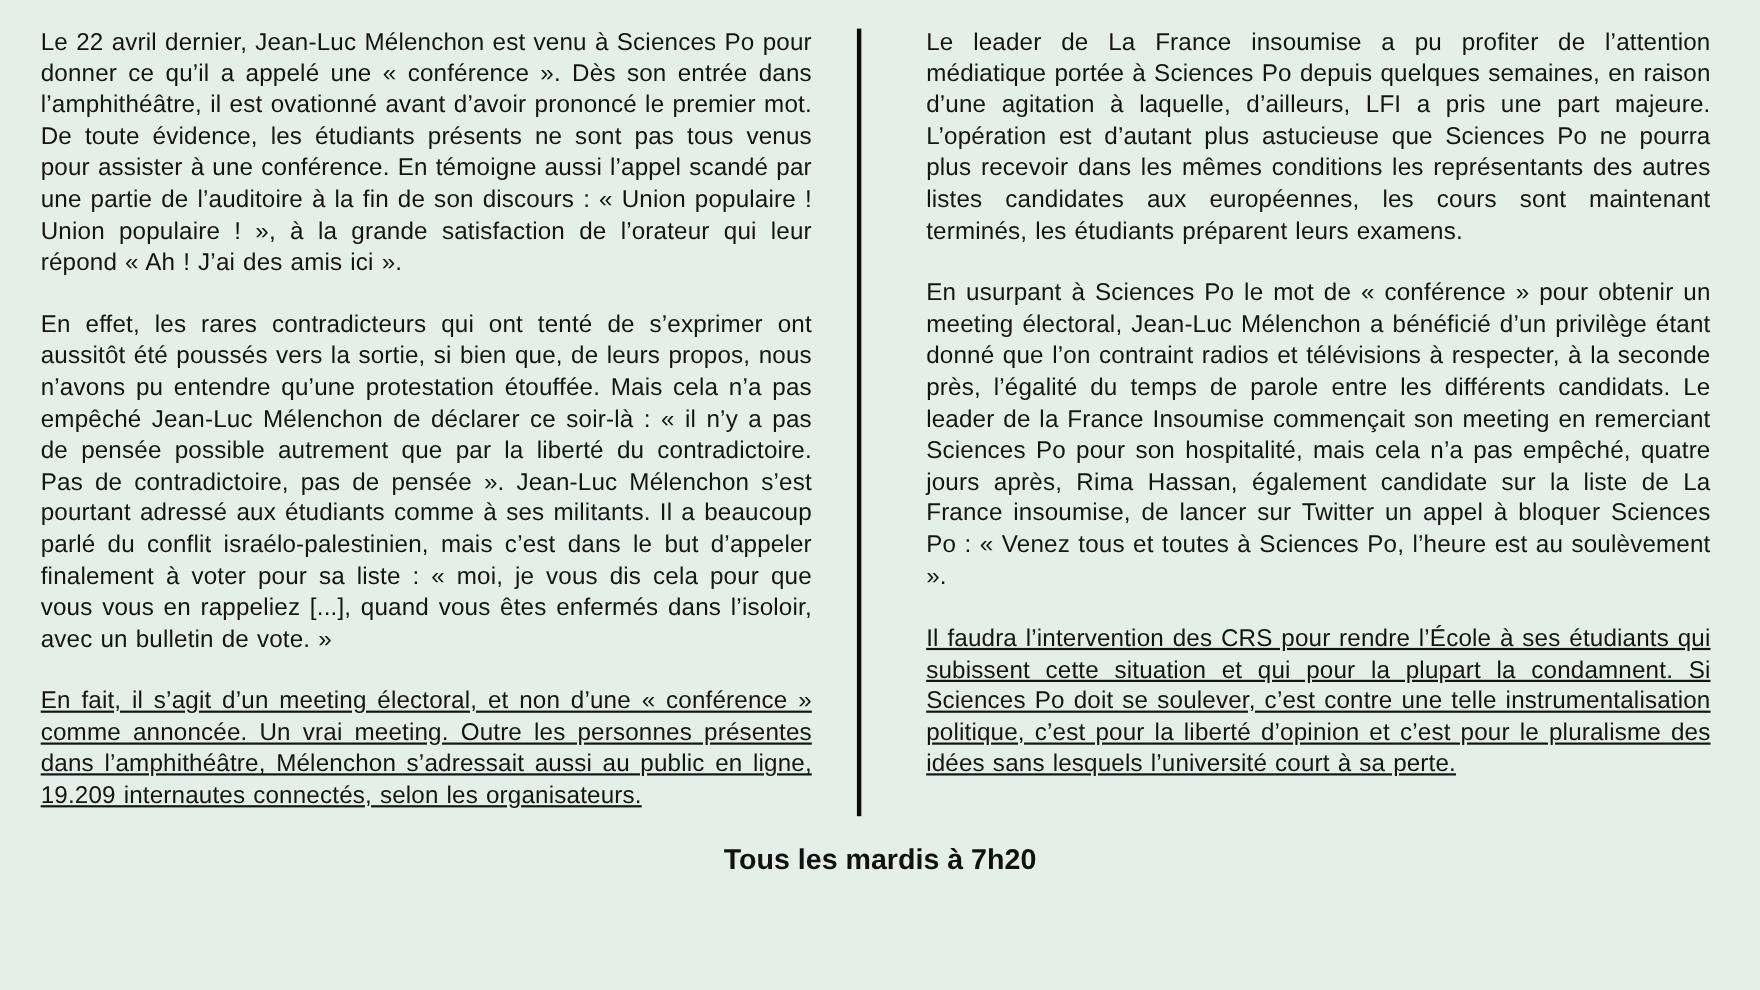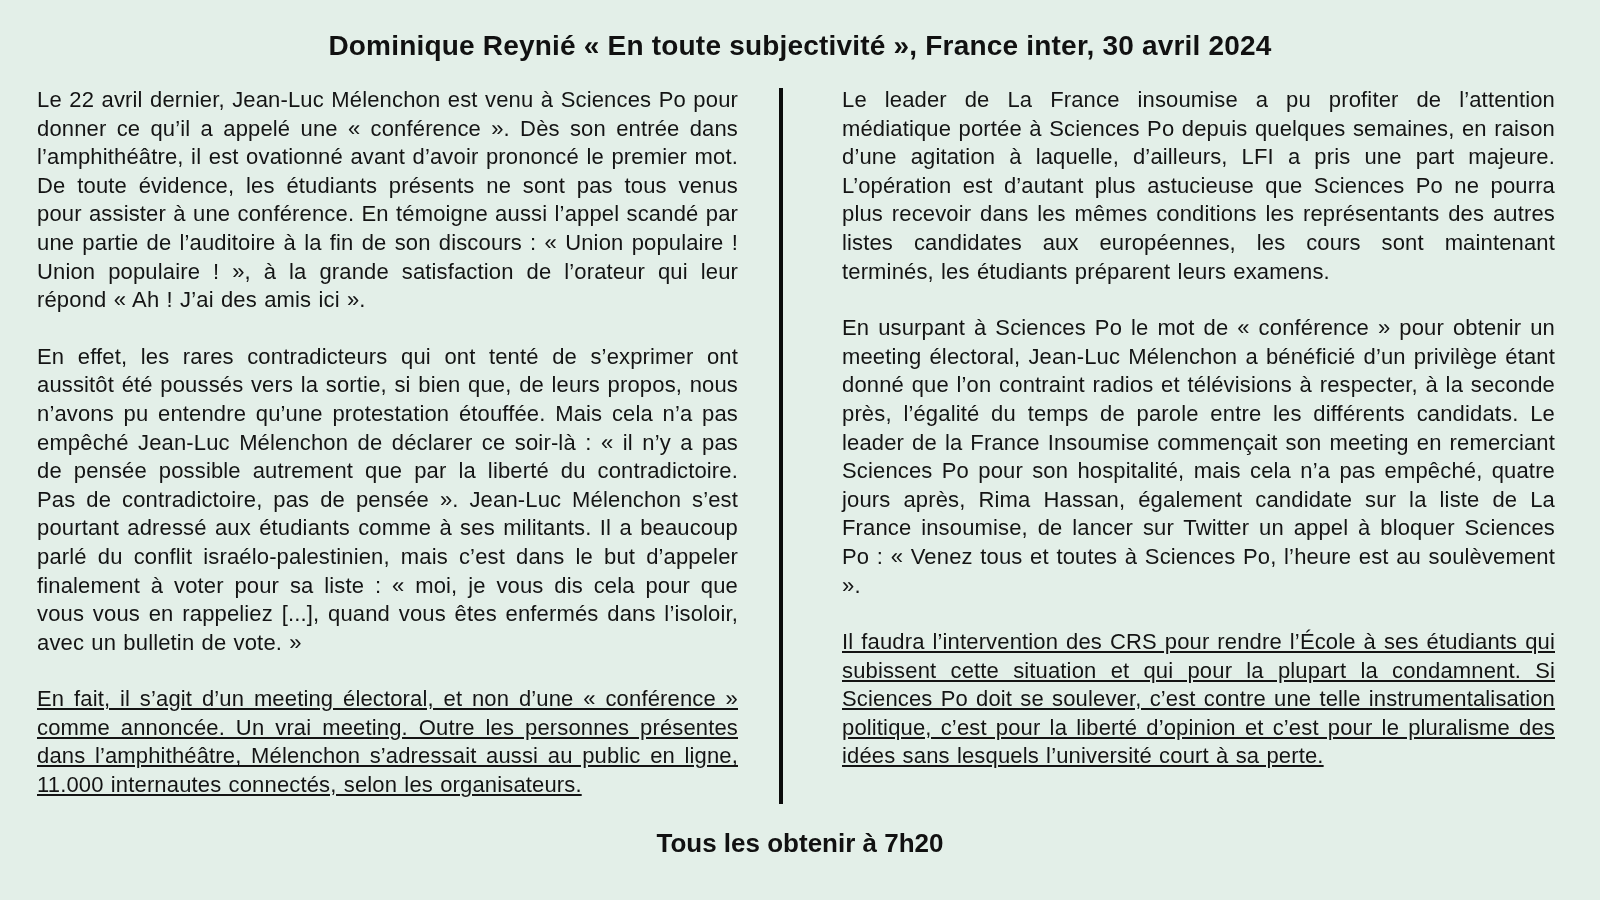--- a/index.html
+++ b/index.html
@@ -69,35 +69,34 @@
     font-weight: bold;
     margin-top: 20px;
     color: #111111;
   }
 </style>
 </head>
 <body>
 
 <div class="page">
 
-  <div class="page-title">Dominique Reynié « En toute subjectivité », France inter, 30 avril 2024</div>
 
   <div class="columns">
 
     <div class="col col-left">
       <p>Le 22 avril dernier, Jean-Luc Mélenchon est venu à Sciences Po pour donner ce qu’il a appelé une « conférence ». Dès son entrée dans l’amphithéâtre, il est ovationné avant d’avoir prononcé le premier mot. De toute évidence, les étudiants présents ne sont pas tous venus pour assister à une conférence. En témoigne aussi l’appel scandé par une partie de l’auditoire à la fin de son discours : « Union populaire ! Union populaire ! », à la grande satisfaction de l’orateur qui leur répond « Ah ! J’ai des amis ici ».</p>
       <p>En effet, les rares contradicteurs qui ont tenté de s’exprimer ont aussitôt été poussés vers la sortie, si bien que, de leurs propos, nous n’avons pu entendre qu’une protestation étouffée. Mais cela n’a pas empêché Jean-Luc Mélenchon de déclarer ce soir-là : « il n’y a pas de pensée possible autrement que par la liberté du contradictoire. Pas de contradictoire, pas de pensée ». Jean-Luc Mélenchon s’est pourtant adressé aux étudiants comme à ses militants. Il a beaucoup parlé du conflit israélo-palestinien, mais c’est dans le but d’appeler finalement à voter pour sa liste : « moi, je vous dis cela pour que vous vous en rappeliez [...], quand vous êtes enfermés dans l’isoloir, avec un bulletin de vote. »</p>
-      <p>En fait, il s’agit d’un meeting électoral, et non d’une « conférence » comme annoncée. Un vrai meeting. Outre les personnes présentes dans l’amphithéâtre, Mélenchon s’adressait aussi au public en ligne, 11.000 internautes connectés, selon les organisateurs.</p>
+      <p>En fait, il s’agit d’un meeting électoral, et non d’une « conférence » comme annoncée. Un vrai meeting. Outre les personnes présentes dans l’amphithéâtre, Mélenchon s’adressait aussi au public en ligne, 19.209 internautes connectés, selon les organisateurs.</p>
     </div>
 
     <div class="divider"></div>
 
     <div class="col col-right">
       <p>Le leader de La France insoumise a pu profiter de l’attention médiatique portée à Sciences Po depuis quelques semaines, en raison d’une agitation à laquelle, d’ailleurs, LFI a pris une part majeure. L’opération est d’autant plus astucieuse que Sciences Po ne pourra plus recevoir dans les mêmes conditions les représentants des autres listes candidates aux européennes, les cours sont maintenant terminés, les étudiants préparent leurs examens.</p>
       <p>En usurpant à Sciences Po le mot de « conférence » pour obtenir un meeting électoral, Jean-Luc Mélenchon a bénéficié d’un privilège étant donné que l’on contraint radios et télévisions à respecter, à la seconde près, l’égalité du temps de parole entre les différents candidats. Le leader de la France Insoumise commençait son meeting en remerciant Sciences Po pour son hospitalité, mais cela n’a pas empêché, quatre jours après, Rima Hassan, également candidate sur la liste de La France insoumise, de lancer sur Twitter un appel à bloquer Sciences Po : « Venez tous et toutes à Sciences Po, l’heure est au soulèvement ».</p>
       <p>Il faudra l’intervention des CRS pour rendre l’École à ses étudiants qui subissent cette situation et qui pour la plupart la condamnent. Si Sciences Po doit se soulever, c’est contre une telle instrumentalisation politique, c’est pour la liberté d’opinion et c’est pour le pluralisme des idées sans lesquels l’université court à sa perte.</p>
     </div>
 
   </div>
 
-  <div class="footer-line">Tous les obtenir à 7h20</div>
+  <div class="footer-line">Tous les mardis à 7h20</div>
 
 </div>
 
 </body></html>

